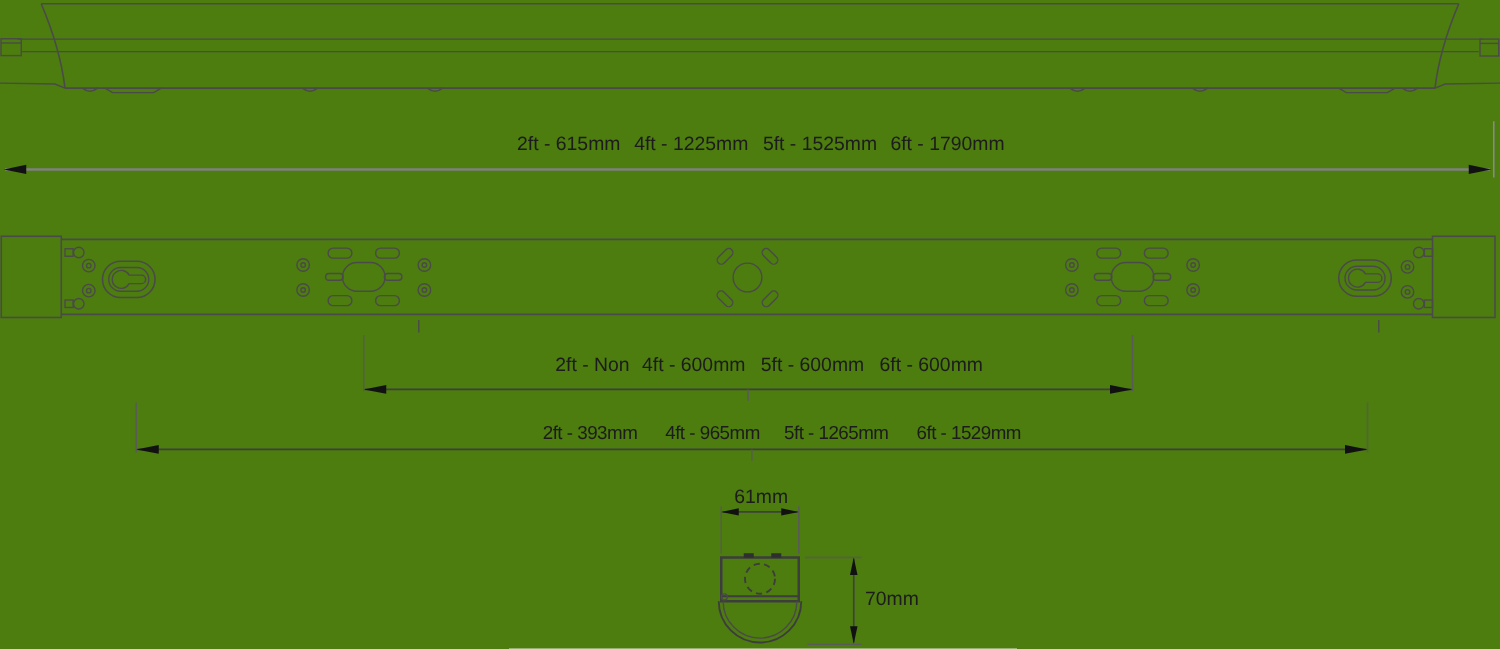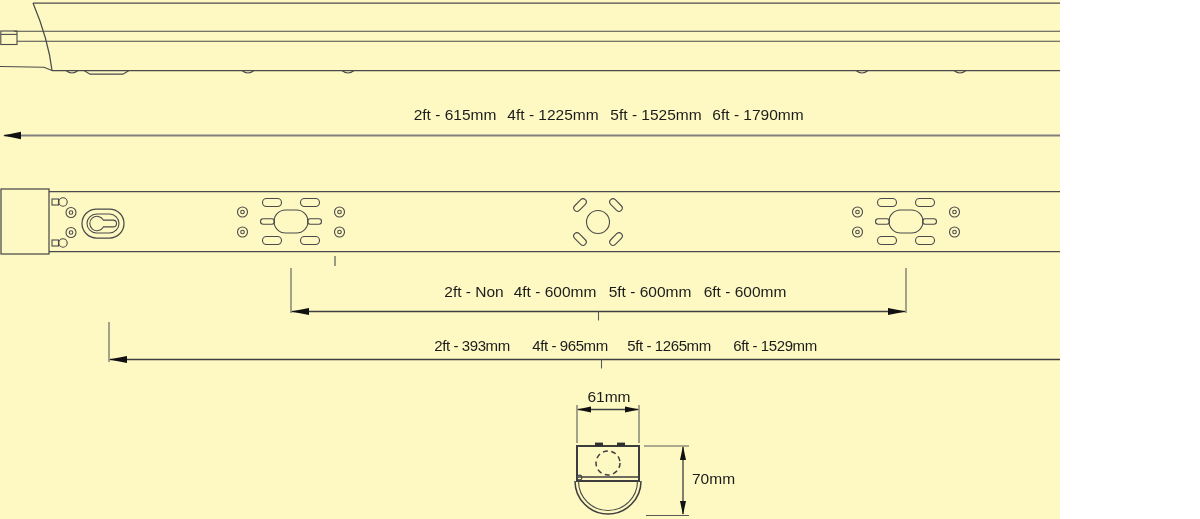--- a/index.html
+++ b/index.html
@@ -1,16 +1,16 @@
 <!DOCTYPE html>
 <html><head>
 <meta charset="utf-8">
 <style>
   html,body{margin:0;padding:0;background:#ffffff;}
-  .stage{position:relative;width:1060px;height:519px;background:#fef9c3;overflow:hidden;}
+  .stage{position:relative;width:1200px;height:519px;background:#4d7c0f;overflow:hidden;}
   svg{display:block;}
   .ln{stroke:#4a4a4a;stroke-width:1.25;fill:none;}
   .ln-thin{stroke:#4a4a4a;stroke-width:1.1;fill:none;}
   .dim{stroke:#3f3f3f;stroke-width:1.3;fill:none;}
   .dim-gray{stroke:#808080;stroke-width:2;fill:none;}
   .ext{stroke:#5a5a5a;stroke-width:1.1;fill:none;}
   .ext-gray{stroke:#8a8a8a;stroke-width:1.3;fill:none;}
   .arrow{fill:#111111;stroke:none;}
   .body2{stroke:#3d3d3d;stroke-width:2;fill:none;}
   .body1{stroke:#3d3d3d;stroke-width:1.5;fill:none;}

